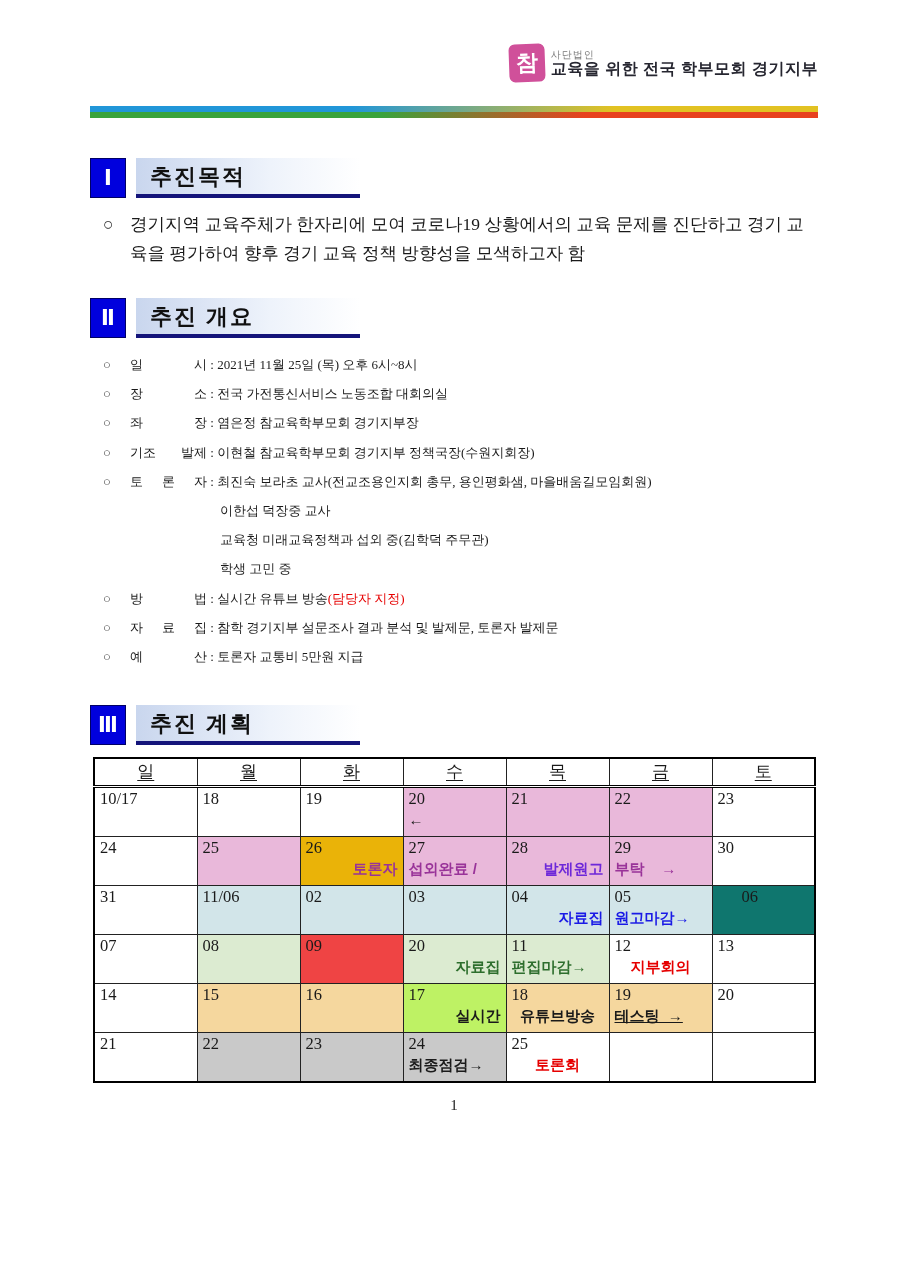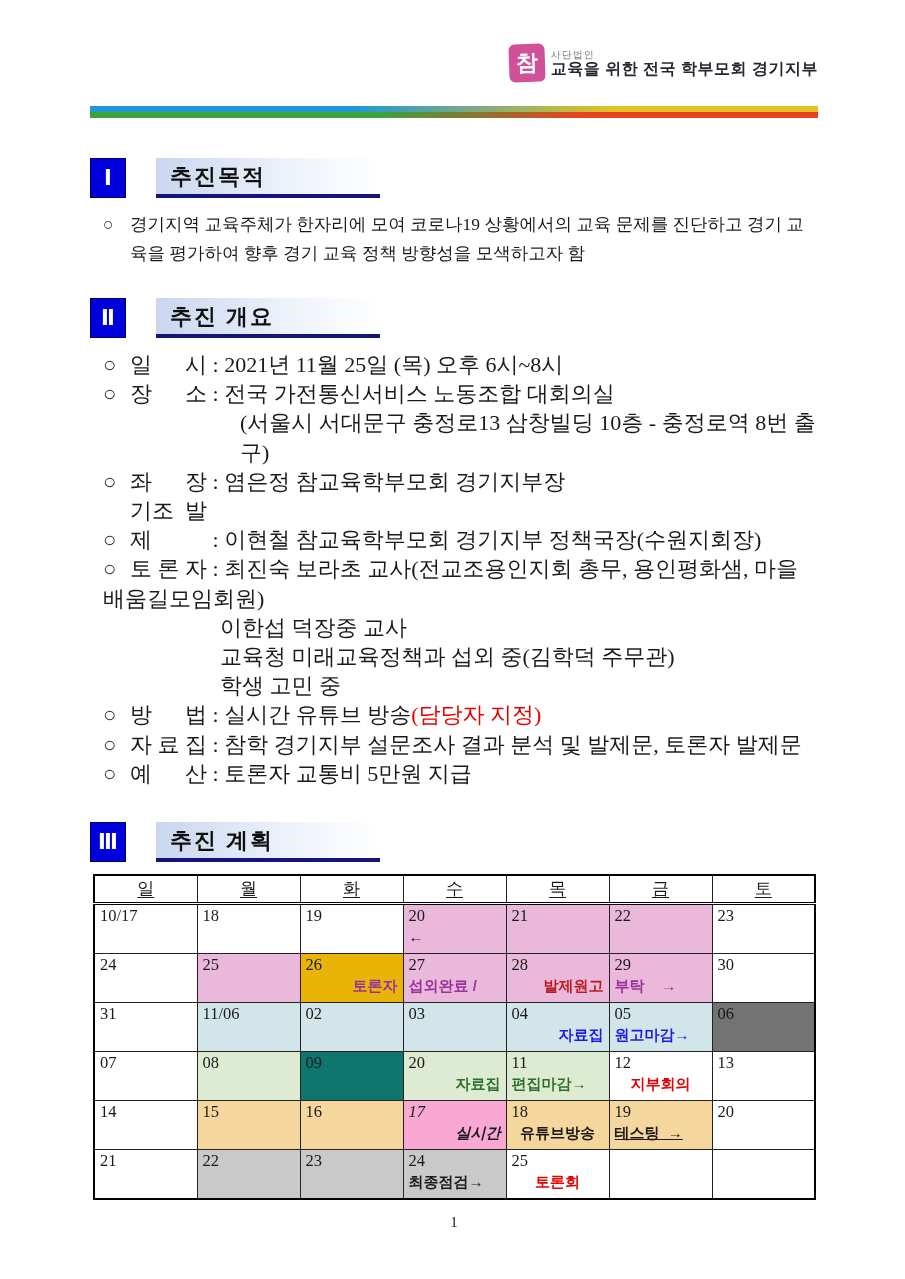--- a/index.html
+++ b/index.html
@@ -31,28 +31,28 @@
   
   .section-head { display:flex; align-items:stretch; gap:10px; margin-bottom:12px; }
   .sec-num {
     width:34px; min-height:38px; color:#fff; font-family:"DejaVu Sans","Liberation Sans",sans-serif;
     font-weight:bold; font-size:21px; display:flex; align-items:center; justify-content:center;
     border:1px solid #000066;
   }
   .sec-title-wrap {
     min-width:224px; padding:4px 12px 2px 14px; box-sizing:border-box;
     background:linear-gradient(90deg,#c9d6ee 0%,#eef3fb 60%,#ffffff 100%);
-    border-bottom:4px solid #14147a; display:flex; align-items:flex-start;margin-left:20px;
+    border-bottom:4px solid #14147a; display:flex; align-items:flex-start;
   }
   .sec-title { font-family:"Liberation Sans","DejaVu Sans",sans-serif; font-weight:bold; font-size:22px; color:#101010; letter-spacing:2px; }
   
   .bullet { display:flex; gap:13px; font-size:17.5px; line-height:29px; margin:2px 0 30px 13px; }
   .bullet-marker { flex:0 0 14px; color:#333; }
   
-  .overview { margin:4px 0 34px 0; font-size:22px; line-height:29.2px;font-family:Liberation Serif, serif; }
+  .overview { margin:4px 0 34px 0; font-size:13px; line-height:29.2px;font-family:Liberation Serif, serif; }
   .ov-item { margin-left:13px; }
   .ov-marker { display:inline-block; width:27px; color:#333; }
   .ov-label { display:inline-block; width:77px; text-align:justify; text-align-last:justify; }
   .ov-colon { white-space:pre; }
   .ov-red { color:#e60000; }
   .ov-sub { margin-left:117px; }
   .ov-sub-extra { margin-left:137px; }
   
   .cal { border-collapse:collapse; table-layout:fixed; width:723px; margin-left:3px; border:2px solid #000; }
   .cal th {
@@ -105,21 +105,20 @@
       <span class="sec-title">추진 개요</span>
     </div>
   </div>
 
   <div class="overview" id="overview-list">
       <div class="ov-item">
         <div class="ov-line"><span class="ov-marker">○</span><span class="ov-label">일 시</span><span class="ov-colon"> : </span><span class="ov-value">2021년 11월 25일 (목) 오후 6시~8시</span></div>
       </div>
       <div class="ov-item">
         <div class="ov-line"><span class="ov-marker">○</span><span class="ov-label">장 소</span><span class="ov-colon"> : </span><span class="ov-value">전국 가전통신서비스 노동조합 대회의실</span></div>
-        <div class="ov-sub ov-sub-extra">(서울시 서대문구 충정로13 삼창빌딩 10층 - 충정로역 8번 출구)</div>
       </div>
       <div class="ov-item">
         <div class="ov-line"><span class="ov-marker">○</span><span class="ov-label">좌 장</span><span class="ov-colon"> : </span><span class="ov-value">염은정 참교육학부모회 경기지부장</span></div>
       </div>
       <div class="ov-item">
         <div class="ov-line"><span class="ov-marker">○</span><span class="ov-label">기조 발제</span><span class="ov-colon"> : </span><span class="ov-value">이현철 참교육학부모회 경기지부 정책국장(수원지회장)</span></div>
       </div>
       <div class="ov-item">
         <div class="ov-line"><span class="ov-marker">○</span><span class="ov-label">토 론 자</span><span class="ov-colon"> : </span><span class="ov-value">최진숙 보라초 교사(전교조용인지회 총무, 용인평화샘, 마을배움길모임회원)</span></div>
         <div class="ov-sub">이한섭 덕장중 교사</div>
@@ -191,21 +190,21 @@
           <td style="background: #eab308;">
             <div class="day">26</div>
             <div class="note" style="text-align: right; color: rgb(153, 51, 153);">토론자</div>
           </td>
           <td style="background: rgb(233, 184, 218);">
             <div class="day">27</div>
             <div class="note" style="text-align: left; color: rgb(153, 51, 153);">섭외완료 /</div>
           </td>
           <td style="background: rgb(233, 184, 218);">
             <div class="day">28</div>
-            <div class="note" style="text-align: right; color: #b91c1c;">발제원고</div>
+            <div class="note" style="text-align: right; color: #6d28d9;">발제원고</div>
           </td>
           <td style="background: rgb(233, 184, 218);">
             <div class="day">29</div>
             <div class="note" style="text-align: left; color: rgb(153, 51, 153);">부탁    →</div>
           </td>
           <td style="background: rgb(255, 255, 255);">
             <div class="day">30</div>
           </td>
         </tr>
         <tr>
@@ -222,32 +221,32 @@
             <div class="day">03</div>
           </td>
           <td style="background: rgb(210, 229, 233);">
             <div class="day">04</div>
             <div class="note" style="text-align: right; color: rgb(26, 26, 230);">자료집</div>
           </td>
           <td style="background: rgb(210, 229, 233);">
             <div class="day">05</div>
             <div class="note" style="text-align: left; color: rgb(26, 26, 230);">원고마감→</div>
           </td>
-          <td style="background: #737373;">
+          <td style="background: #0f766e; padding-left: 24px;">
             <div class="day">06</div>
           </td>
         </tr>
         <tr>
           <td style="background: rgb(255, 255, 255);">
             <div class="day">07</div>
           </td>
           <td style="background: rgb(220, 235, 209);">
             <div class="day">08</div>
           </td>
-          <td style="background: #0f766e; margin-left: 40px;">
+          <td style="background: #ef4444; margin-left: 40px;">
             <div class="day">09</div>
           </td>
           <td style="background: rgb(220, 235, 209);">
             <div class="day">20</div>
             <div class="note" style="text-align: right; color: rgb(45, 110, 45);">자료집</div>
           </td>
           <td style="background: rgb(220, 235, 209);">
             <div class="day">11</div>
             <div class="note" style="text-align: left; color: rgb(45, 110, 45);">편집마감→</div>
           </td>
@@ -262,21 +261,21 @@
         <tr>
           <td style="background: rgb(255, 255, 255);">
             <div class="day">14</div>
           </td>
           <td style="background: rgb(245, 215, 158);">
             <div class="day">15</div>
           </td>
           <td style="background: rgb(245, 215, 158);">
             <div class="day">16</div>
           </td>
-          <td style="background: #f9a8d4; font-style: italic;">
+          <td style="background: #bef264;">
             <div class="day">17</div>
             <div class="note" style="text-align: right; color: rgb(26, 26, 26);">실시간</div>
           </td>
           <td style="background: rgb(245, 215, 158);">
             <div class="day">18</div>
             <div class="note" style="text-align: center; color: rgb(26, 26, 26);">유튜브방송</div>
           </td>
           <td style="background: rgb(245, 215, 158);">
             <div class="day">19</div>
             <div class="note" style="text-align: left; color: rgb(26, 26, 26); text-decoration: underline;">테스팅  →</div>

